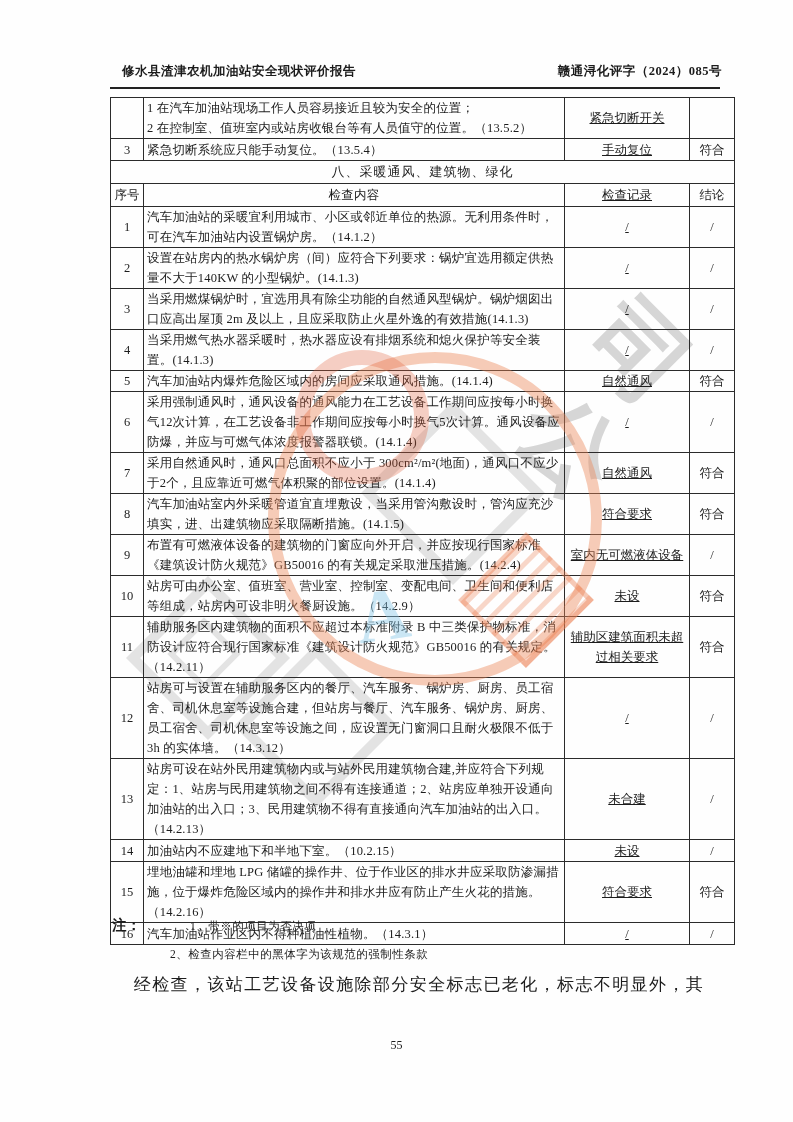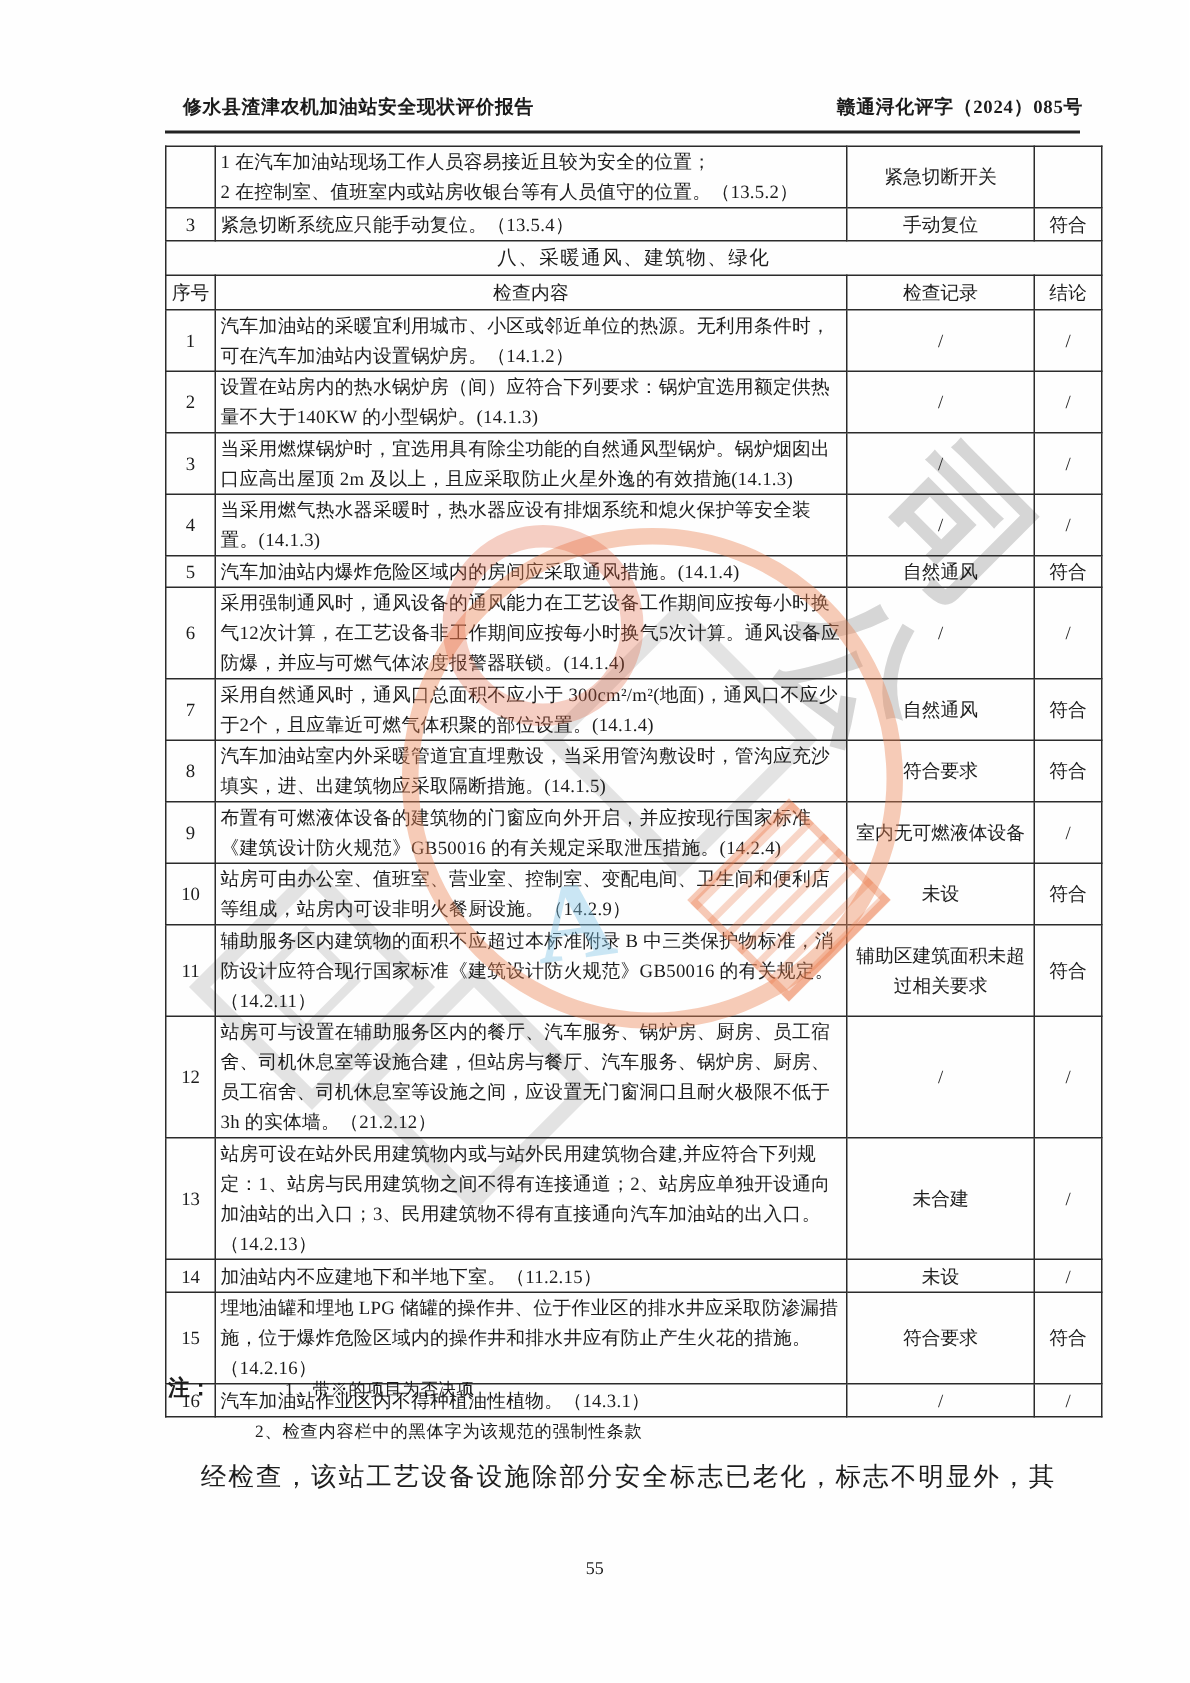--- a/index.html
+++ b/index.html
@@ -32,21 +32,21 @@
               color:rgba(213,64,40,.48);letter-spacing:9px;white-space:nowrap;line-height:1;}
 
   
   table.inspection{position:absolute;left:110px;top:97px;width:604px;z-index:3;
                    border-collapse:collapse;table-layout:fixed;background:transparent;}
   table.inspection td,table.inspection th{border:1.4px solid #2b2b2b;font-size:12.5px;
                    line-height:20px;vertical-align:middle;font-weight:normal;
                    padding:0 3px;background:transparent;}
   td.c-num{width:26px;text-align:center;}
   td.c-content{width:414px;text-align:left;white-space:pre-line;letter-spacing:.2px;}
-  td.c-record{width:118px;text-align:center;}
+  td.c-record{width:118px;text-align:center;text-decoration:underline;}
   td.c-concl{width:38px;text-align:center;}
   tr.sec-row td{text-align:center;font-size:13px;letter-spacing:1px;height:22px;}
   tr.head-row td{text-align:center;font-size:12.5px;height:22px;}
   tr.min1 td{height:21px;}
   td.bold-clause{font-weight:bold;}
 
   
   .note-block{position:absolute;left:110px;top:916px;width:610px;z-index:3;}
   .note-line1{position:relative;}
   .note-label{position:absolute;left:2px;top:0;font-size:14.5px;font-weight:bold;}
@@ -160,33 +160,33 @@
           <td class="c-concl">符合</td>
         </tr>
         <tr>
           <td class="c-num">11</td>
           <td class="c-content">辅助服务区内建筑物的面积不应超过本标准附录 B 中三类保护物标准，消防设计应符合现行国家标准《建筑设计防火规范》GB50016 的有关规定。（14.2.11）</td>
           <td class="c-record">辅助区建筑面积未超过相关要求</td>
           <td class="c-concl">符合</td>
         </tr>
         <tr>
           <td class="c-num">12</td>
-          <td class="c-content">站房可与设置在辅助服务区内的餐厅、汽车服务、锅炉房、厨房、员工宿舍、司机休息室等设施合建，但站房与餐厅、汽车服务、锅炉房、厨房、员工宿舍、司机休息室等设施之间，应设置无门窗洞口且耐火极限不低于 3h 的实体墙。（21.2.12）</td>
+          <td class="c-content">站房可与设置在辅助服务区内的餐厅、汽车服务、锅炉房、厨房、员工宿舍、司机休息室等设施合建，但站房与餐厅、汽车服务、锅炉房、厨房、员工宿舍、司机休息室等设施之间，应设置无门窗洞口且耐火极限不低于 3h 的实体墙。（14.3.12）</td>
           <td class="c-record">/</td>
           <td class="c-concl">/</td>
         </tr>
         <tr>
           <td class="c-num">13</td>
           <td class="c-content bold-clause">站房可设在站外民用建筑物内或与站外民用建筑物合建,并应符合下列规定：1、站房与民用建筑物之间不得有连接通道；2、站房应单独开设通向加油站的出入口；3、民用建筑物不得有直接通向汽车加油站的出入口。（14.2.13）</td>
           <td class="c-record">未合建</td>
           <td class="c-concl">/</td>
         </tr>
         <tr class="min1">
           <td class="c-num">14</td>
-          <td class="c-content bold-clause">加油站内不应建地下和半地下室。（11.2.15）</td>
+          <td class="c-content bold-clause">加油站内不应建地下和半地下室。（10.2.15）</td>
           <td class="c-record">未设</td>
           <td class="c-concl">/</td>
         </tr>
         <tr>
           <td class="c-num">15</td>
           <td class="c-content bold-clause">埋地油罐和埋地 LPG 储罐的操作井、位于作业区的排水井应采取防渗漏措施，位于爆炸危险区域内的操作井和排水井应有防止产生火花的措施。（14.2.16）</td>
           <td class="c-record">符合要求</td>
           <td class="c-concl">符合</td>
         </tr>
         <tr class="min1">

